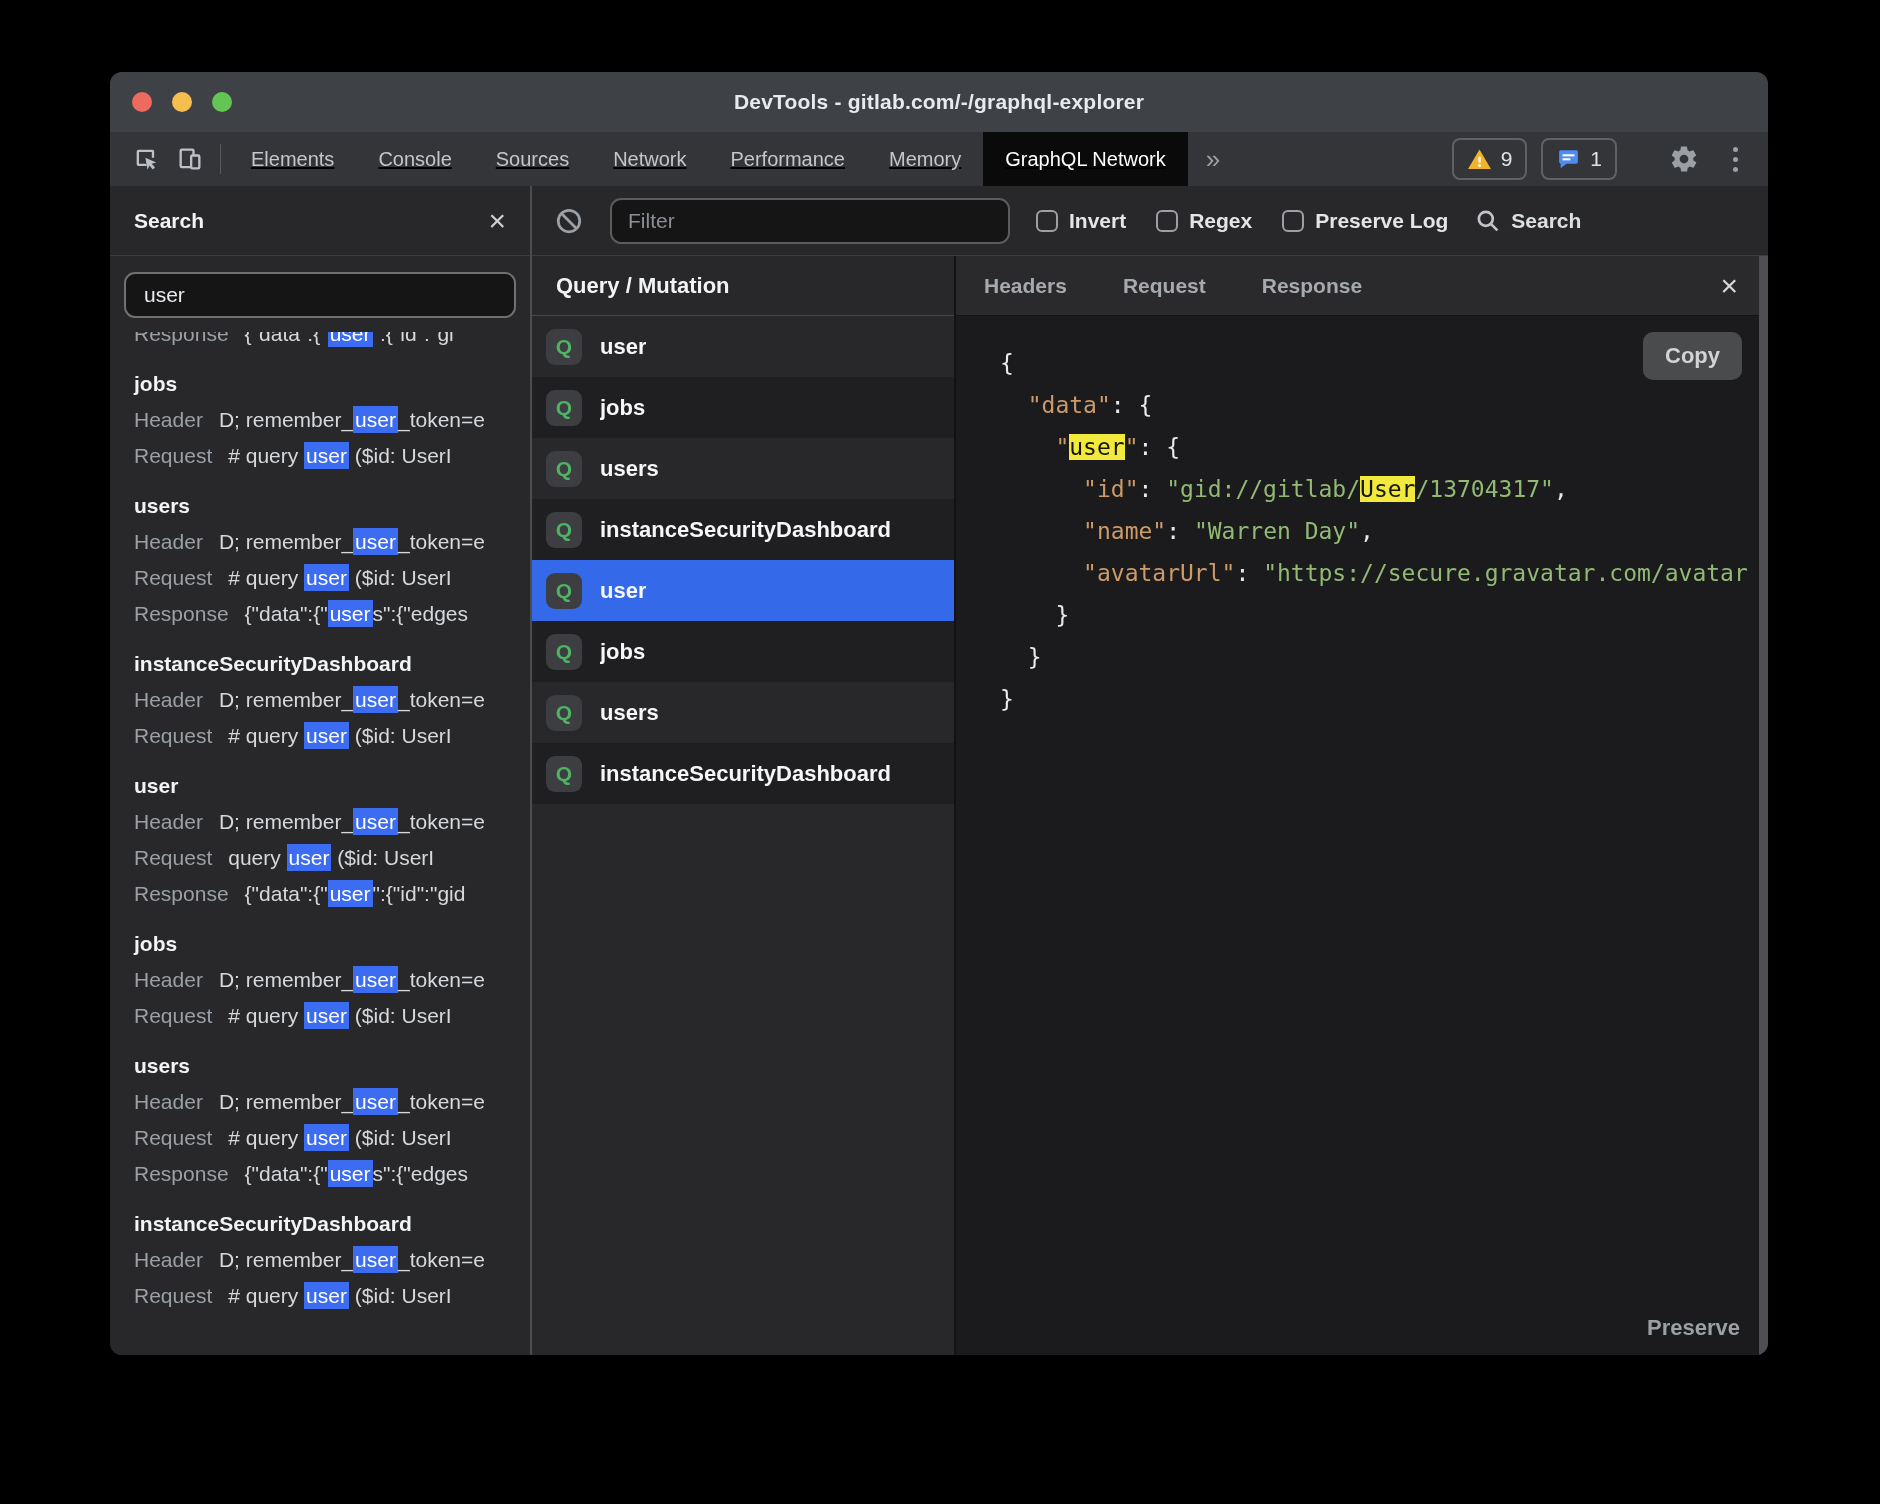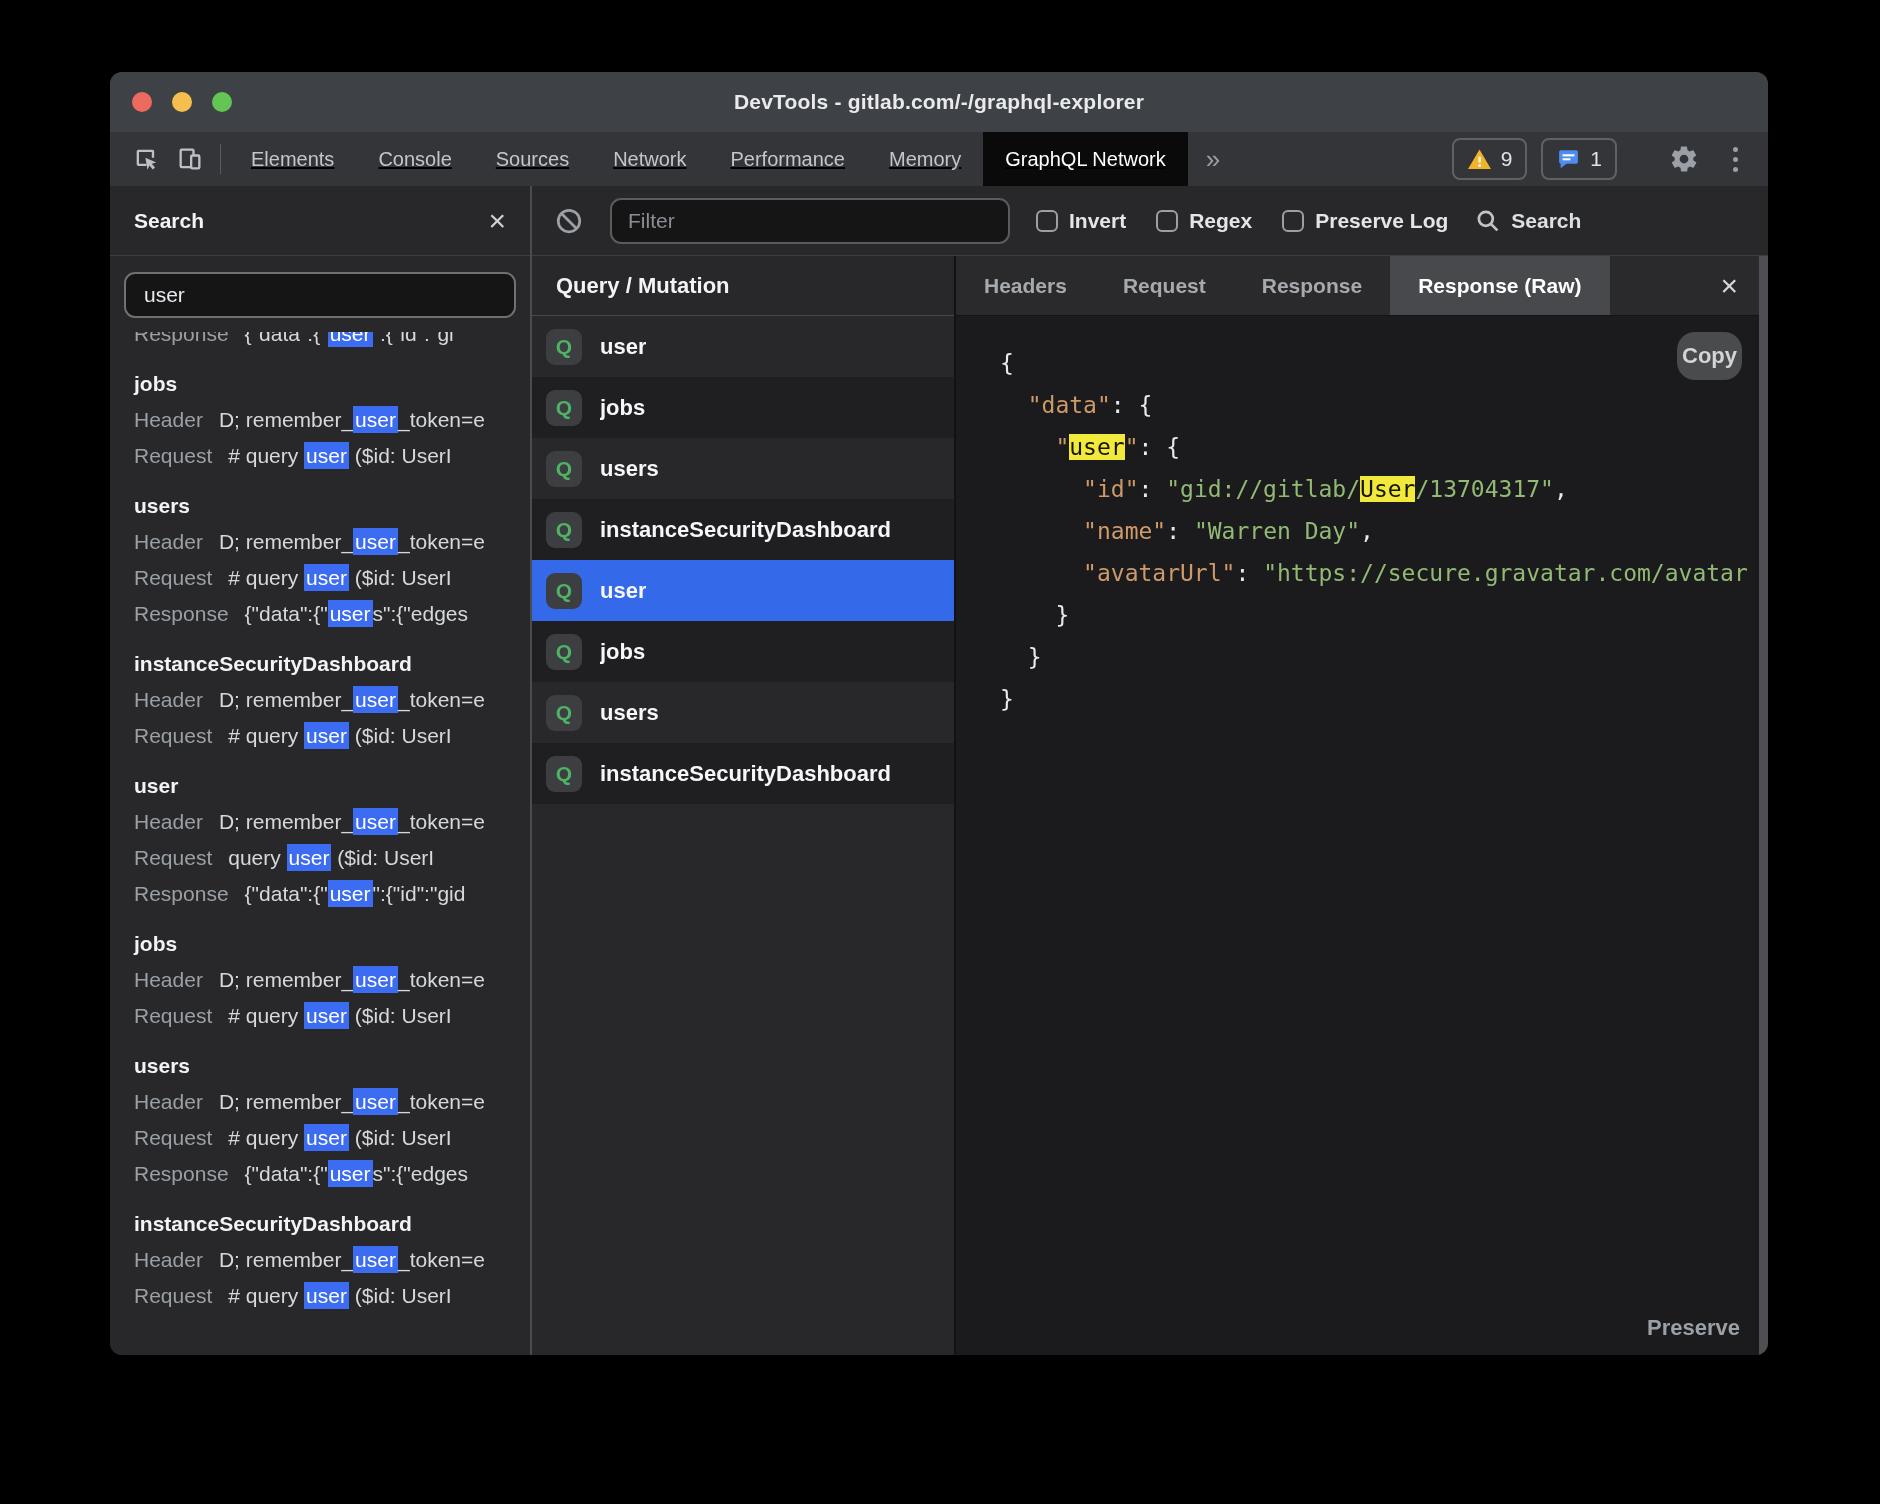--- a/index.html
+++ b/index.html
@@ -84,21 +84,21 @@
   .rp-tab { display:flex; align-items:center; padding:0 28px; color:#a6aaaf; font-size:21px; font-weight:600; white-space:nowrap; cursor:pointer; }
   .rp-tab.active { background:#48494c; color:#ffffff; }
   .rp-close { margin-left:auto; align-self:center; color:#d5d7da; font-size:30px; line-height:1; padding-right:30px; cursor:pointer; }
   .rp-body { flex:1; overflow:hidden; padding:26px 0 0 44px; font-family:"DejaVu Sans Mono", monospace;
              font-size:23px; line-height:42px; color:#e8eaed; position:relative; }
   .json-line { white-space:pre; }
   .key { color:#cd9a68; }
   .str { color:#92ba74; }
   .yhl { background:#f1e93b; color:#161600; }
   .copy-btn { position:absolute; top:76px; right:26px; background:#4a4b4d; color:#d2d4d6; border:none;
-              border-radius:18px; padding:11px 5px; font-size:22px; font-weight:bold; cursor:pointer;
+              border-radius:10px; padding:11px 22px; font-size:22px; font-weight:bold; cursor:pointer;
               font-family:"Liberation Sans", sans-serif; }
   .scrollbar { position:absolute; right:0; top:0; bottom:0; width:9px; background:#4e4f52; cursor:pointer; }
   .support { position:absolute; right:28px; bottom:14px; color:#9aa0a6; font-size:22px; font-weight:bold; cursor:pointer; }
 </style>
 </head>
 <body>
 
 <div class="stage">
   <div class="window">
 
@@ -289,21 +289,20 @@
                 </div>
               </div>
           </section>
 
           <section class="right-panel">
             <div class="rp-tabs">
               <div class="rp-tabs-inner" id="rp-tabs">
                   <div class="rp-tab">Headers</div>
                   <div class="rp-tab">Request</div>
                   <div class="rp-tab">Response</div>
-                  <div class="rp-tab active">Response (Raw)</div>
                 </div>
               <span class="rp-close">×</span>
             </div>
             <div class="rp-body">
               <div id="json-lines">
                   <div class="json-line"><span>{</span></div>
                   <div class="json-line"><span>  </span><span class="key">"data"</span><span>: {</span></div>
                   <div class="json-line"><span>    </span><span class="key">"</span><span class="yhl">user</span><span class="key">"</span><span>: {</span></div>
                   <div class="json-line"><span>      </span><span class="key">"id"</span><span>: </span><span class="str">"gid://gitlab/</span><span class="yhl">User</span><span class="str">/13704317"</span><span>,</span></div>
                   <div class="json-line"><span>      </span><span class="key">"name"</span><span>: </span><span class="str">"Warren Day"</span><span>,</span></div>

